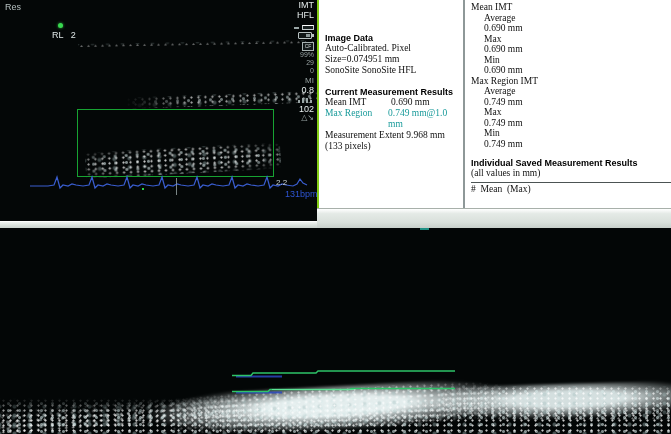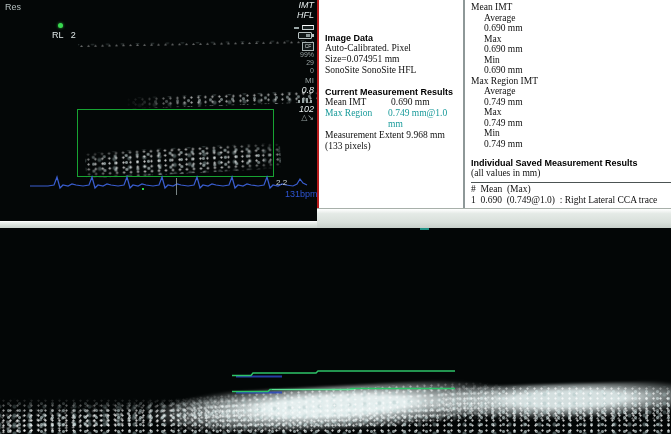--- a/index.html
+++ b/index.html
@@ -29,36 +29,36 @@
     -webkit-mask-image:radial-gradient(ellipse at 48% 50%, #000 55%, transparent 95%); mask-image:radial-gradient(ellipse at 48% 50%, #000 55%, transparent 95%); }
 
   .roi-box { position:absolute; left:77px; top:109px; width:197px; height:68px; border:1px solid #17a332; }
   .ecg-svg { position:absolute; left:30px; top:173px; }
   .sweep-marker { position:absolute; left:176px; top:178px; width:1px; height:17px; background:#8f9b9b; opacity:.85; }
   .ecg-dot { position:absolute; left:142px; top:188px; width:2px; height:2px; background:#2bd24d; }
 
   
   .rs { position:absolute; right:3px; text-align:right; }
   .rs-gray { color:#97a2a2; font-size:7px; }
-  .rs-white { color:#e6eded; font-size:9px;font-style:italic; }
+  .rs-white { color:#e6eded; font-size:9px; }
   .freeze-icon { top:25px; width:20px; height:5px; }
   .freeze-icon .dash { position:absolute; left:0; top:2px; width:5px; height:2px; background:#9aa6a6; }
   .freeze-icon .bar { position:absolute; right:0; top:0; width:12px; height:5px; border:1px solid #c6cece; border-top-color:#fff; background:#1a2222; }
   .battery-icon { top:32px; width:16px; height:7px; }
   .battery-icon .body { position:absolute; right:2px; top:0; width:14px; height:7px; border:1px solid #b8c2c2; border-radius:1px; background:#101616; }
   .battery-icon .nub { position:absolute; right:0; top:2px; width:2px; height:3px; background:#b8c2c2; }
   .battery-icon .fill { position:absolute; right:4px; top:2px; width:4px; height:3px; background:#8c9898; }
   .cf-icon { top:42px; width:12px; height:9px; border:1px solid #a8b2b2; background:#121818; color:#ccd4d4; font-size:5px; line-height:7px; text-align:center; letter-spacing:0; }
   .vol-icon { top:97px; width:16px; height:6px; }
   .vol-icon i { position:absolute; bottom:0; width:2px; background:#9aa6a6; }
   .tri-arrow { top:114px; color:#97a2a2; font-size:8px; }
 
   
   .panel { position:absolute; top:0; height:208px; background:#ffffff; font-family:"Liberation Serif", serif; font-size:9.5px; color:#101010; }
-  .panel-mid { left:317px; width:146px; border-left:2px solid #b91c1c; padding:33px 2px 0 6px; }
+  .panel-mid { left:317px; width:146px; border-left:2px solid #84cc16; padding:33px 2px 0 6px; }
   .vdivider { position:absolute; left:463px; top:0; width:2px; height:208px; background:#8e9898; }
   .panel-right { left:465px; width:206px; padding:2px 0 0 6px; }
 
   .h-sans { font-family:"Liberation Sans", sans-serif; font-weight:bold; font-size:9px; color:#000; }
   .mrow { display:flex; line-height:11px; }
   .mrow .k { width:66px; }
   .teal { color:#189a9a; }
   .mline { line-height:11px; }
   .gap8 { height:9px; } .gap10 { height:11px; }
 
@@ -198,21 +198,20 @@
     </div>
     <div class="rrow">
       <span class="rk">Min</span>
       <span>0.749 mm</span>
     </div>
     <div class="gap8"></div>
     <div class="h-sans">Individual Saved Measurement Results</div>
     <div class="mline">(all values in mm)</div>
     <div class="rule"></div>
     <div class="pre">#  Mean  (Max)</div>
-    <div class="pre">1  0.690  (0.749@1.0)  : Right Lateral CCA trace</div>
   </section>
 
   <div class="strip-left"></div>
   <div class="strip-right"></div>
 
   <section class="us-bottom">
     <div class="sb-grit speck"></div>
     <div class="sb-wedge speck"></div>
     <div class="sb-cloud1"></div>
     <div class="sb-cloud1b speck"></div>

